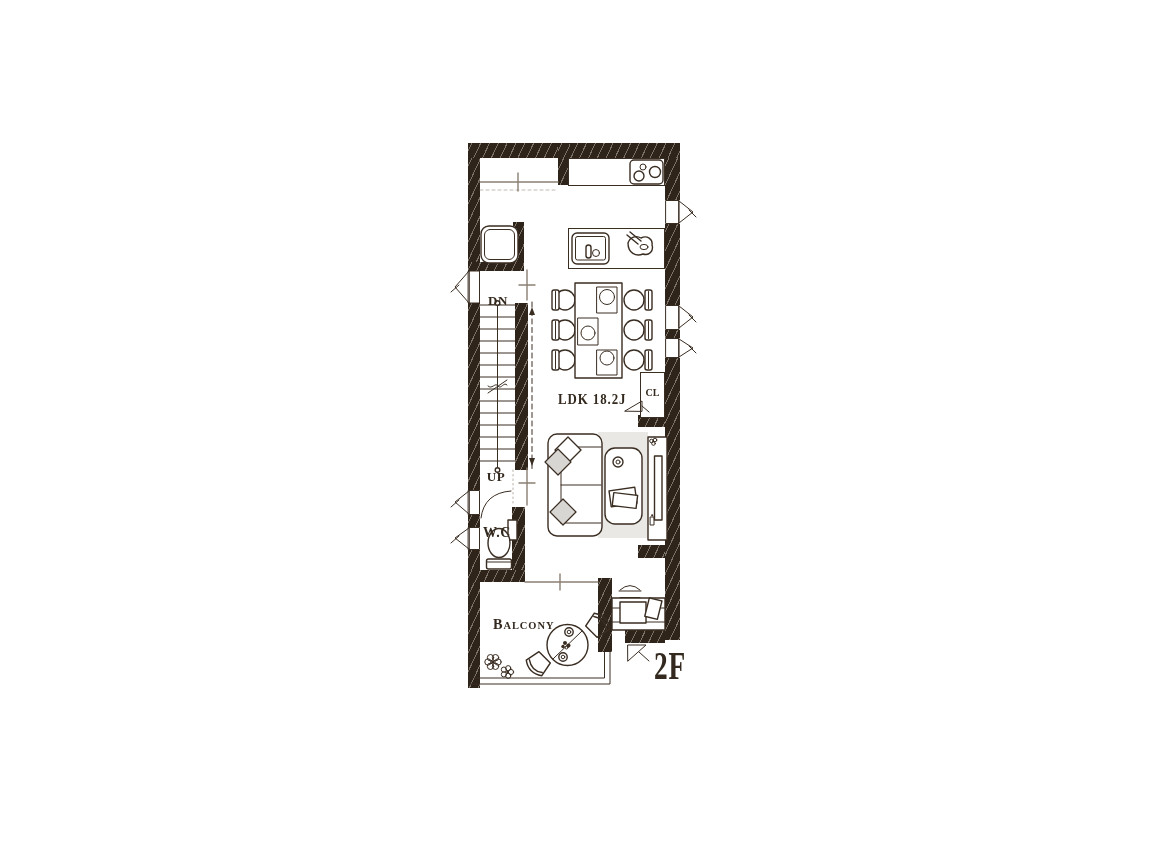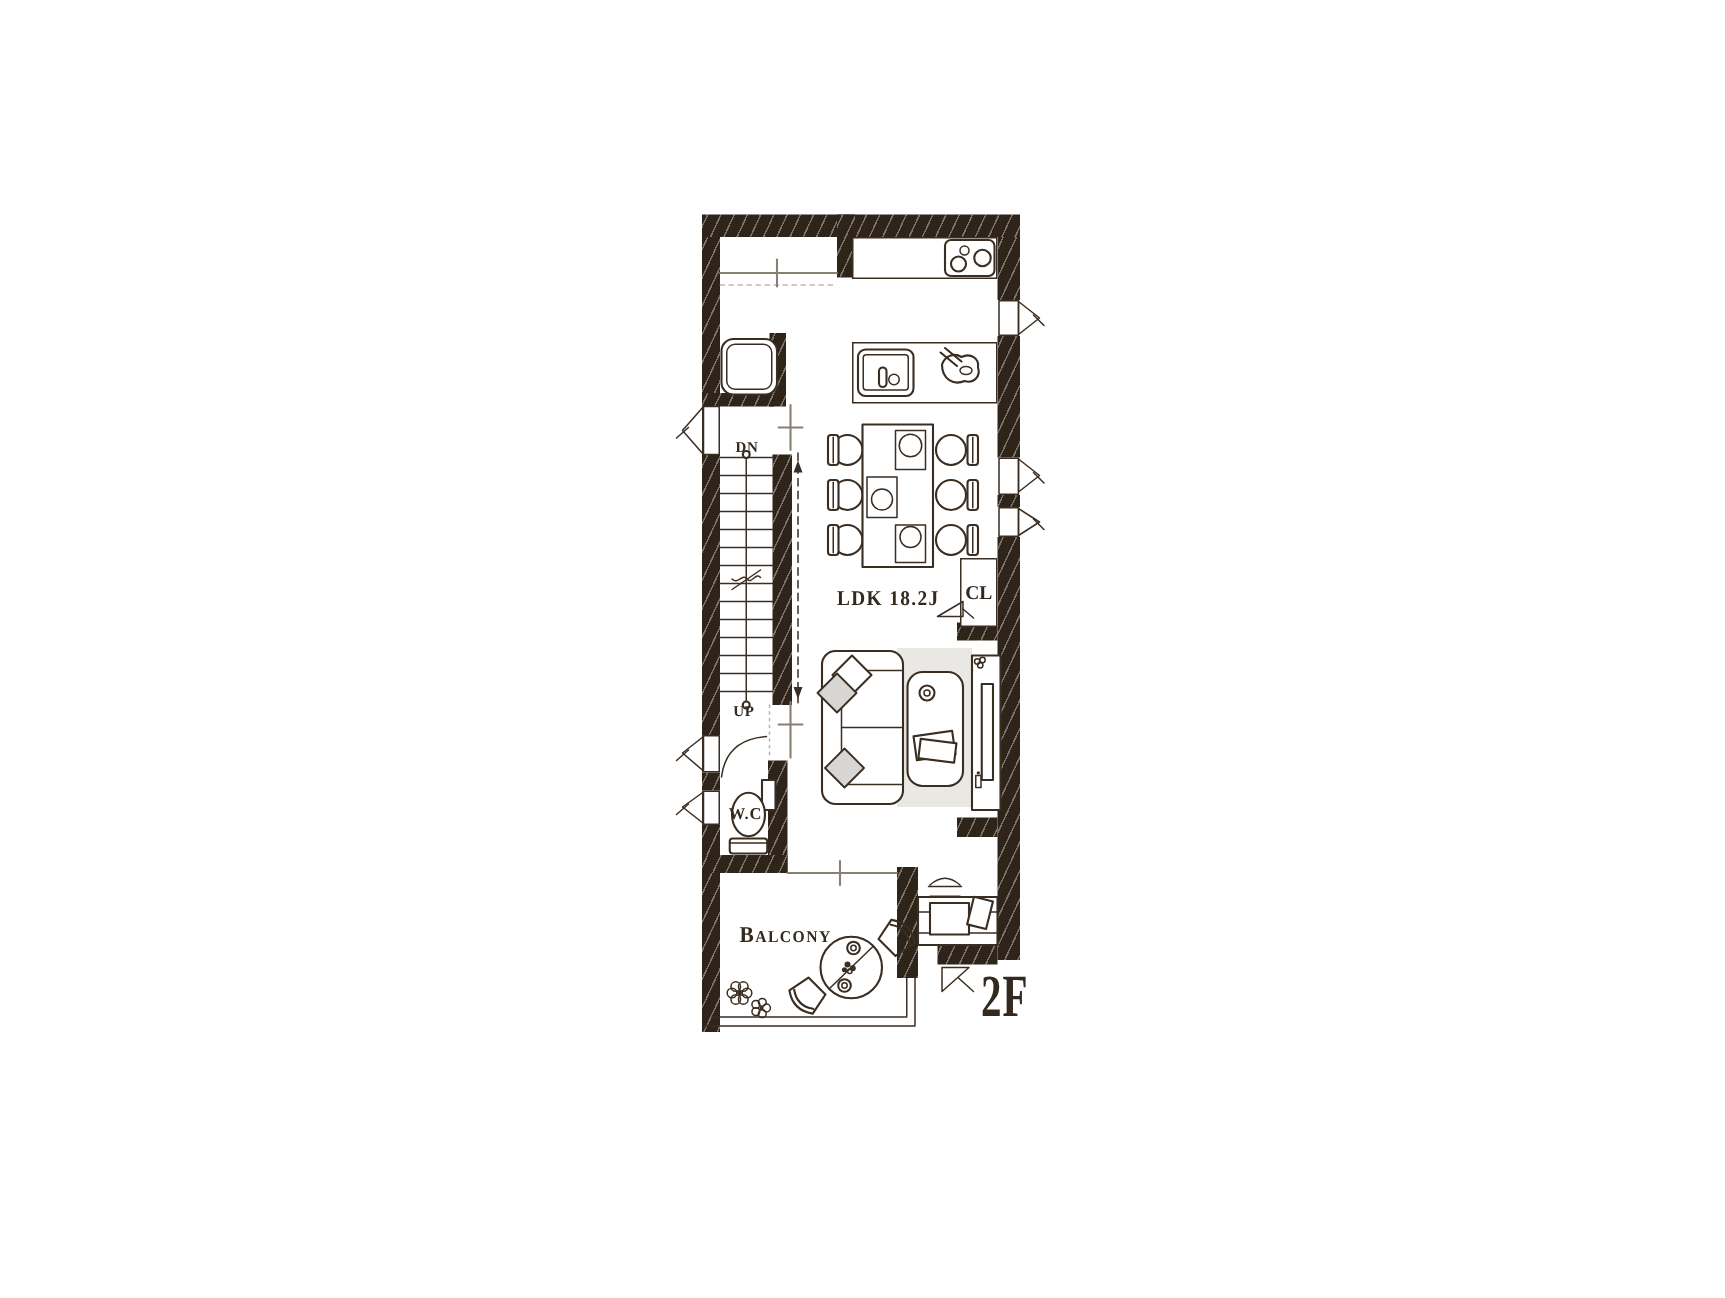--- a/index.html
+++ b/index.html
@@ -15,21 +15,21 @@
   .fill{position:absolute;z-index:1;}
   .furn{position:absolute;background:#fff;border:1.6px solid var(--line);box-sizing:border-box;z-index:2;}
   #linework{position:absolute;left:0;top:0;z-index:3;overflow:visible;color:var(--line);}
   .ln{fill:none;stroke:currentColor;stroke-width:1.4;stroke-linecap:round;stroke-linejoin:round;}
   .thin{stroke-width:1;}
   .fw{fill:#fff;stroke:currentColor;stroke-width:1.4;stroke-linejoin:round;}
   .fg{fill:var(--cushion);stroke:currentColor;stroke-width:1.2;stroke-linejoin:round;}
   .fd{fill:currentColor;stroke:none;}
   .gray{stroke:var(--gray);}
   .lbl{position:absolute;z-index:4;font-weight:bold;color:var(--text);line-height:1;white-space:nowrap;}
-  .tiny{font-size:10px;letter-spacing:.5px;}
+  .tiny{font-size:13px;letter-spacing:.5px;}
   .ldk{font-size:14px;letter-spacing:1px;transform:scaleX(.92);transform-origin:left;}
   .balcony{font-size:15px;font-variant:small-caps;letter-spacing:1px;transform:scaleX(.95);transform-origin:left;}
   .floor{font-size:38px;letter-spacing:1px;transform:scale(.72,1.05);transform-origin:left top;}
   .ctr{text-align:center;}
 </style>
 </head>
 <body>
 
 <div id="canvas">
   <div id="plan">
@@ -282,19 +282,19 @@
         <rect class="fw" x="179" y="459" width="13" height="19" transform="rotate(14 185 468)"></rect>
         <g>
           <polygon class="ln thin" points="160,505 178,505 160,521"></polygon>
             <path class="ln thin" d="M171,512 L181,521"></path>
         </g>
       </g>
     </svg>
 
     <div class="lbl tiny ctr" style="left:14px;top:154px;width:32px"><span>DN</span></div>
     <div class="lbl tiny ctr" style="left:12px;top:330px;width:32px"><span>UP</span></div>
-    <div class="lbl ctr" style="left:12px;top:398px;width:34px;font-size:11px;letter-spacing:.5px"><span>W.C</span></div>
-    <div class="lbl ctr" style="left:172px;top:248px;width:25px;font-size:13px"><span>CL</span></div>
+    <div class="lbl ctr" style="left:12px;top:386px;width:34px;font-size:14px;letter-spacing:.5px"><span>W.C</span></div>
+    <div class="lbl ctr" style="left:172px;top:248px;width:25px;font-size:10px"><span>CL</span></div>
     <div class="lbl ldk" style="left:90px;top:253px"><span>LDK 18.2J</span></div>
     <div class="lbl balcony" style="left:25px;top:477px"><span>Balcony</span></div>
     <div class="lbl floor" style="left:186px;top:505px"><span>2F</span></div>
   </div>
 </div>
 
 </body></html>

